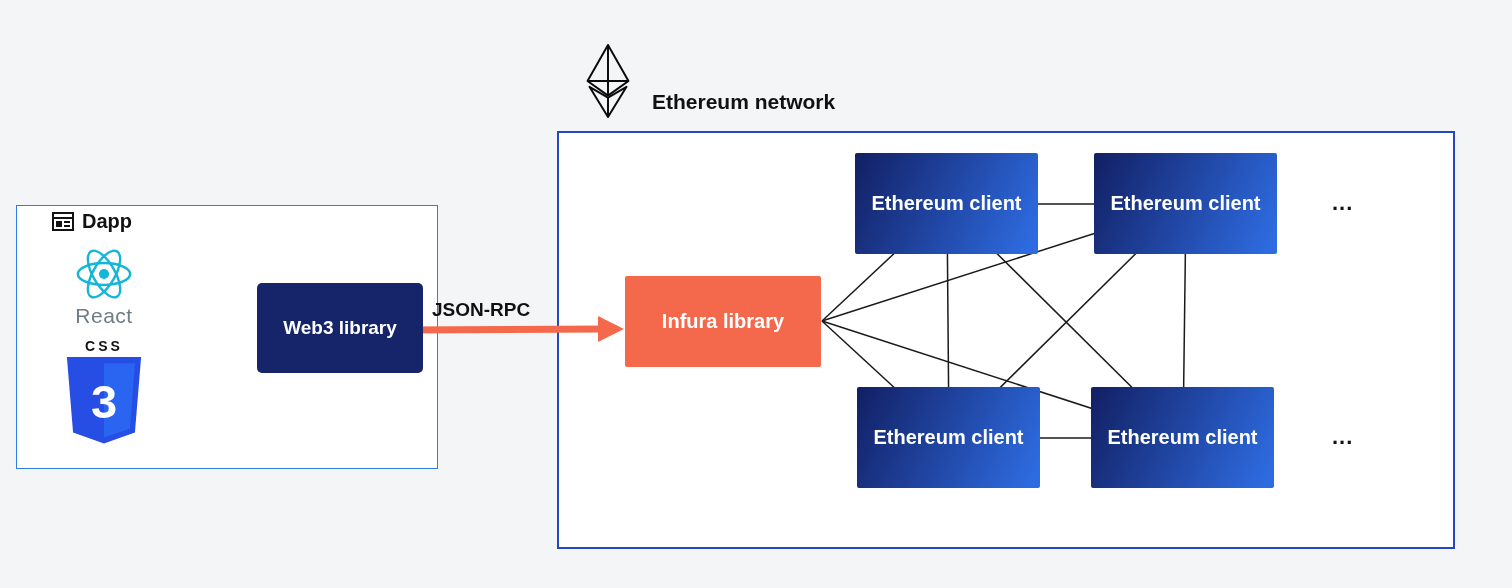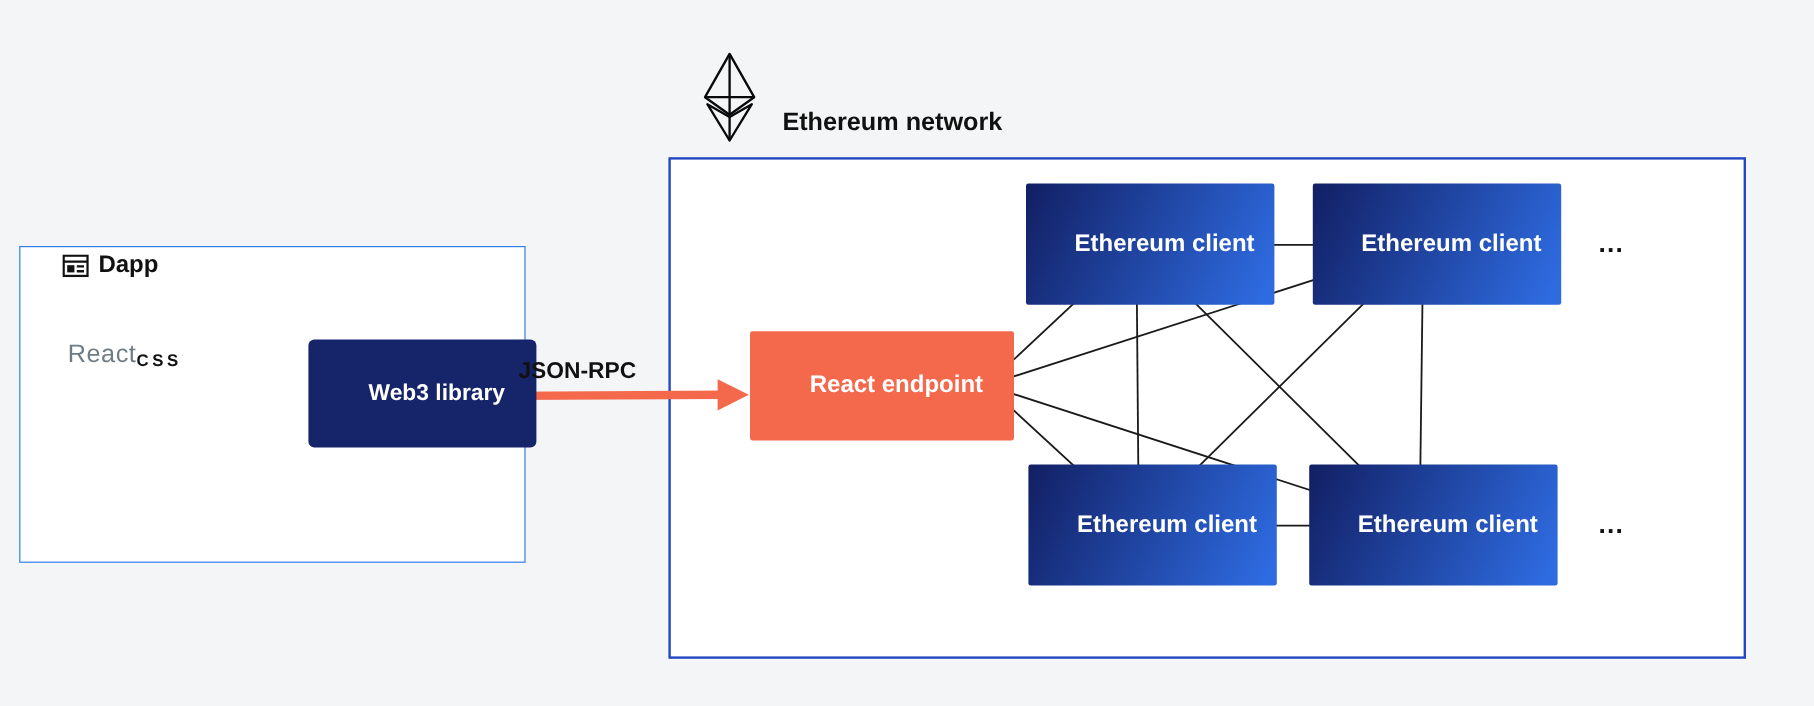--- a/index.html
+++ b/index.html
@@ -39,35 +39,35 @@
   .eth-logo{
     position:absolute; left:582px; top:42px; width:52px; height:78px; z-index:2;
   }
   .network-title{
     position:absolute; left:652px; top:90px; z-index:2;
     font-size:21px; font-weight:bold; color:#111;
   }
   
   .dapp-stack{
     position:absolute; left:56px; top:246px; width:96px; z-index:2;
-    display:flex; align-items:center;justify-content:center;
+    display:flex; flex-direction:column; align-items:center;justify-content:center;
   }
   .react-icon{ width:60px; height:56px; }
   .react-label{
     font-size:21px; color:#6e7c84; letter-spacing:.5px; margin-top:2px;
   }
   .css-label{
     font-size:14px; font-weight:900; color:#111; letter-spacing:3px; margin-top:10px;
   }
   .css-shield{ width:82px; height:94px; margin-top:3px; }
   
   .node{
     position:absolute; z-index:2;
     display:flex; align-items:center; justify-content:center;
-    color:#ffffff; font-weight:bold; text-align:center;padding-left:24px;
+    color:#ffffff; font-weight:bold; text-align:center;
   }
   .web3-box{
     left:218px; top:283px; width:166px; height:90px;
     background:#16246a; border-radius:5px; font-size:19px;margin-left:39px;
   }
   .infura-box{
     left:625px; top:276px; width:196px; height:91px;
     background:#f4694c; border-radius:2px; font-size:20px;
   }
   .client{
@@ -160,21 +160,21 @@
       <path d="M26 3 L47 40 L26 55 L5 40 Z"></path>
       <line x1="26" y1="3" x2="26" y2="55"></line>
       <line x1="5" y1="40" x2="47" y2="40"></line>
       <path d="M7 46 L26 77 L45 46 L26 57 Z"></path>
       <line x1="26" y1="57" x2="26" y2="77"></line>
     </g>
   </svg>
   <div class="network-title">Ethereum network</div>
 
   <div class="node infura-box">
-    <span>React endpoint</span>
+    <span>Infura library</span>
   </div>
 
   <div class="node client client-tl">
     <span>Ethereum client</span>
   </div>
   <div class="node client client-tr">
     <span>Ethereum client</span>
   </div>
   <div class="node client client-bl">
     <span>Ethereum client</span>

